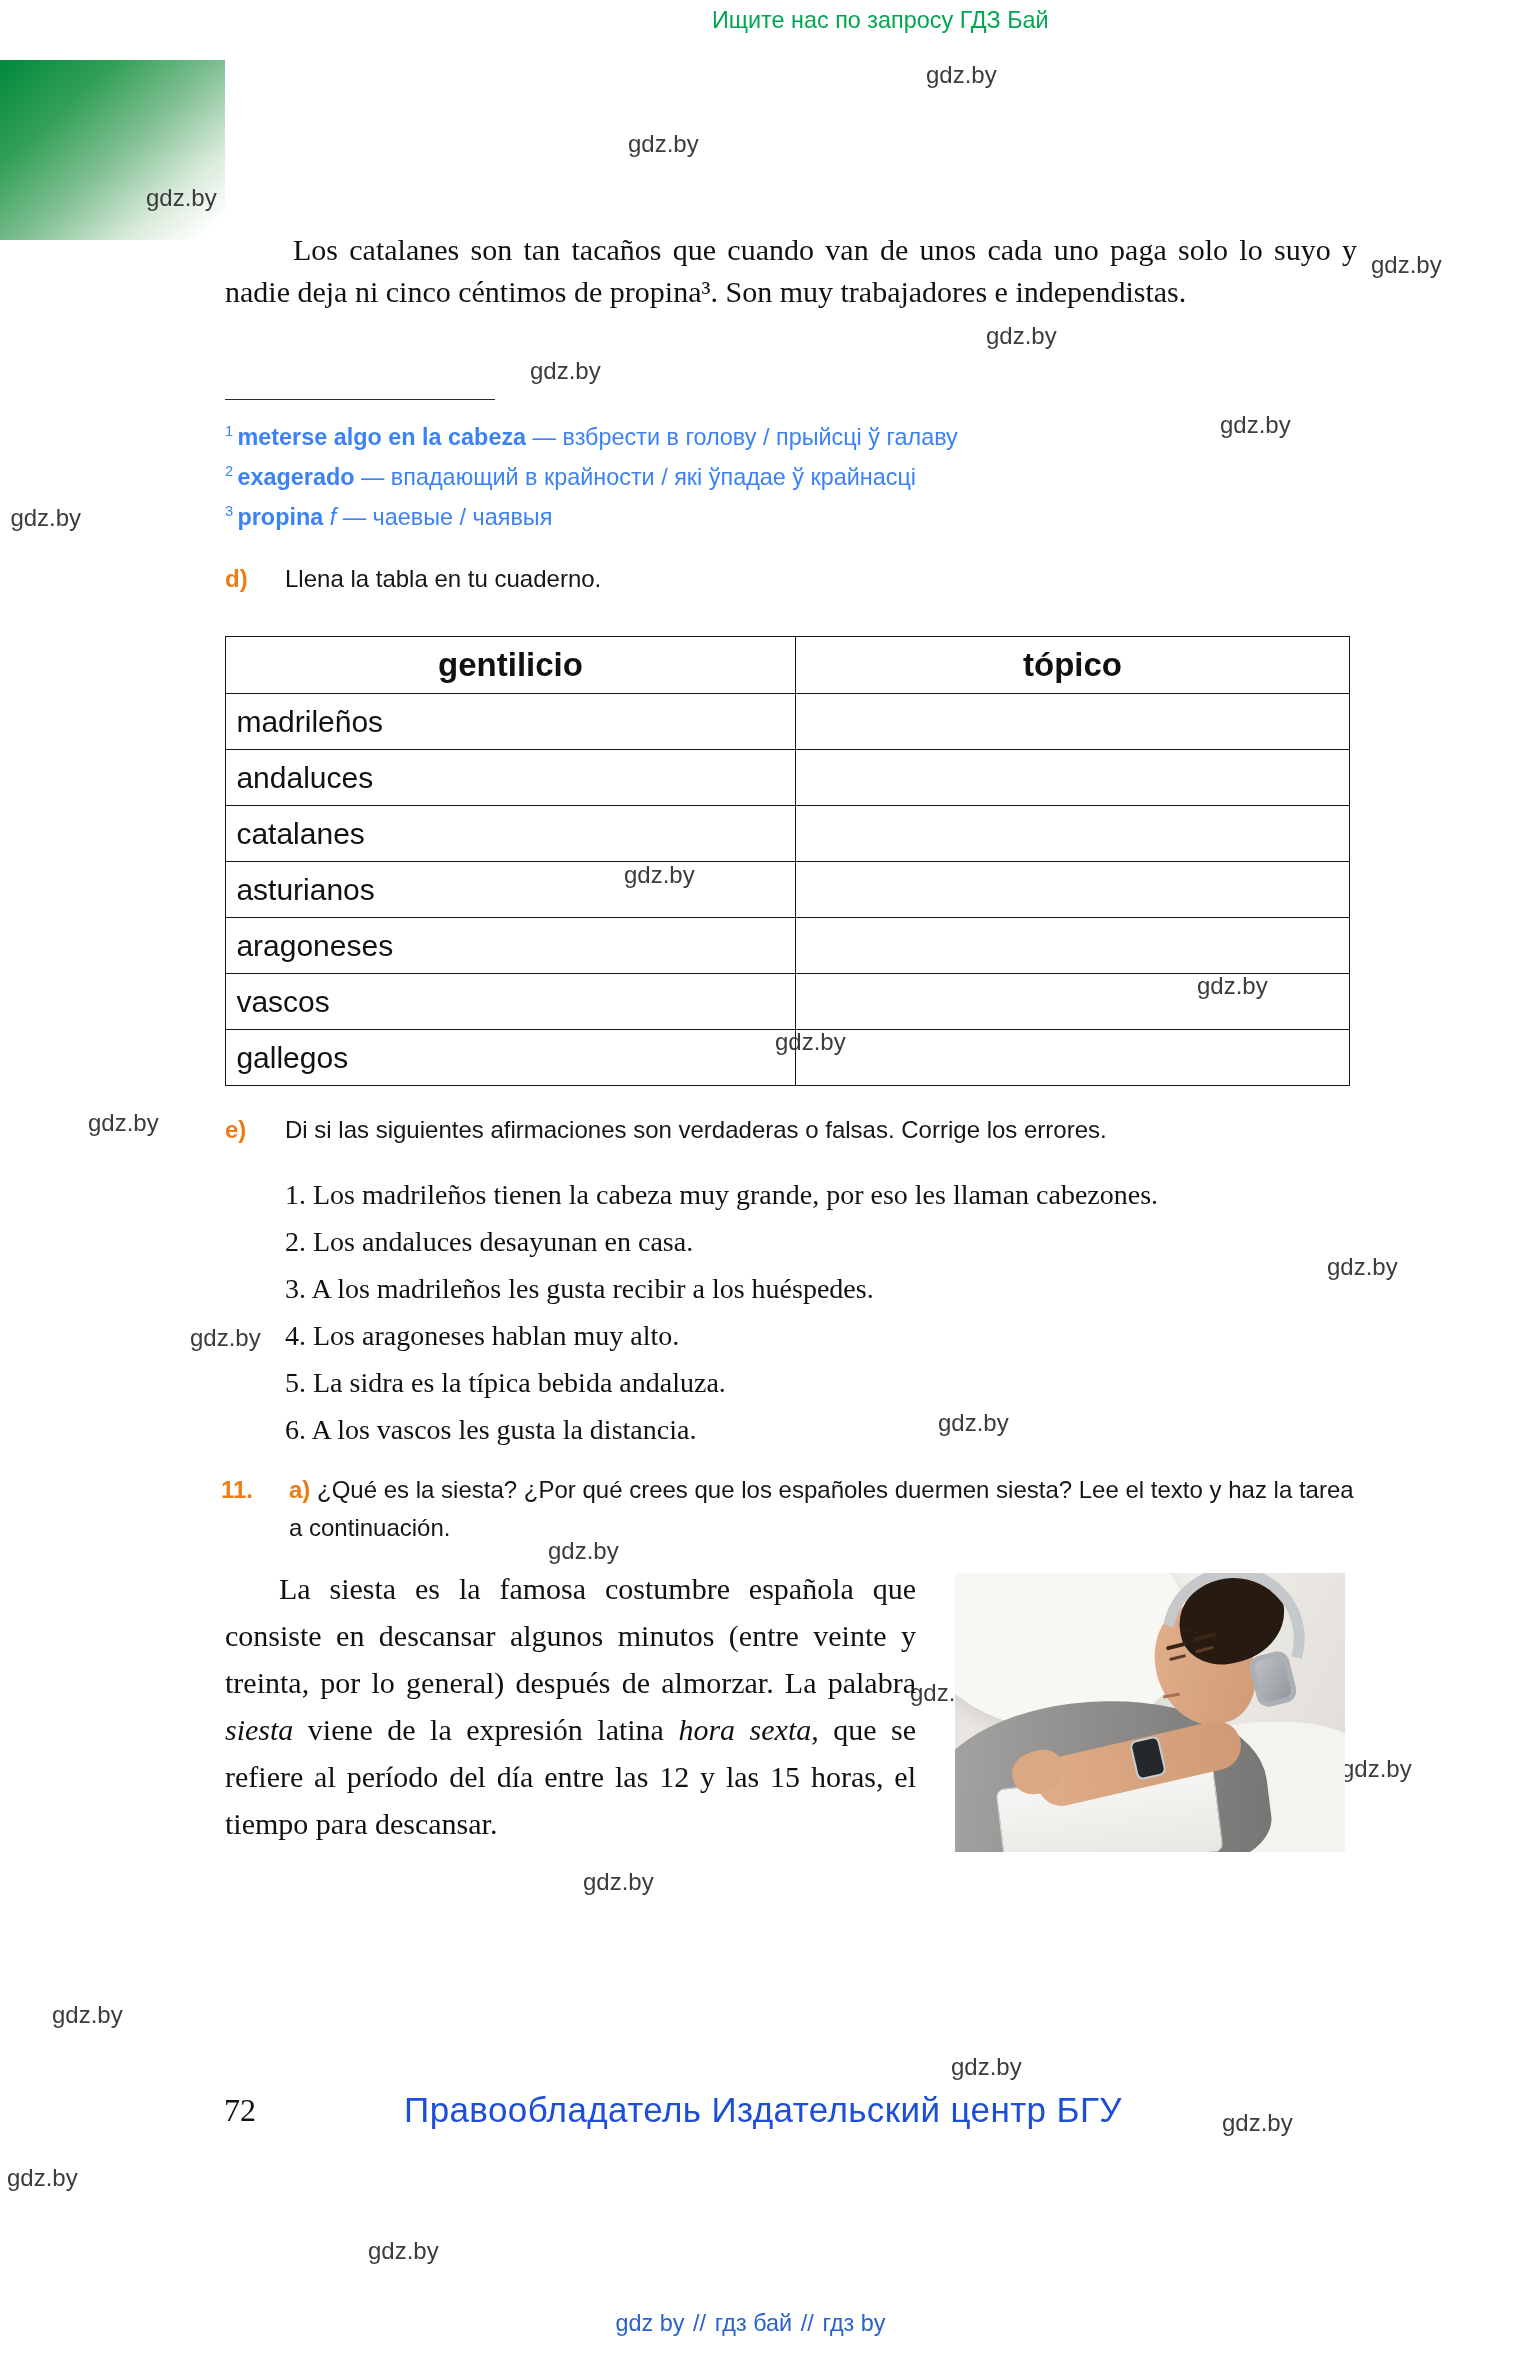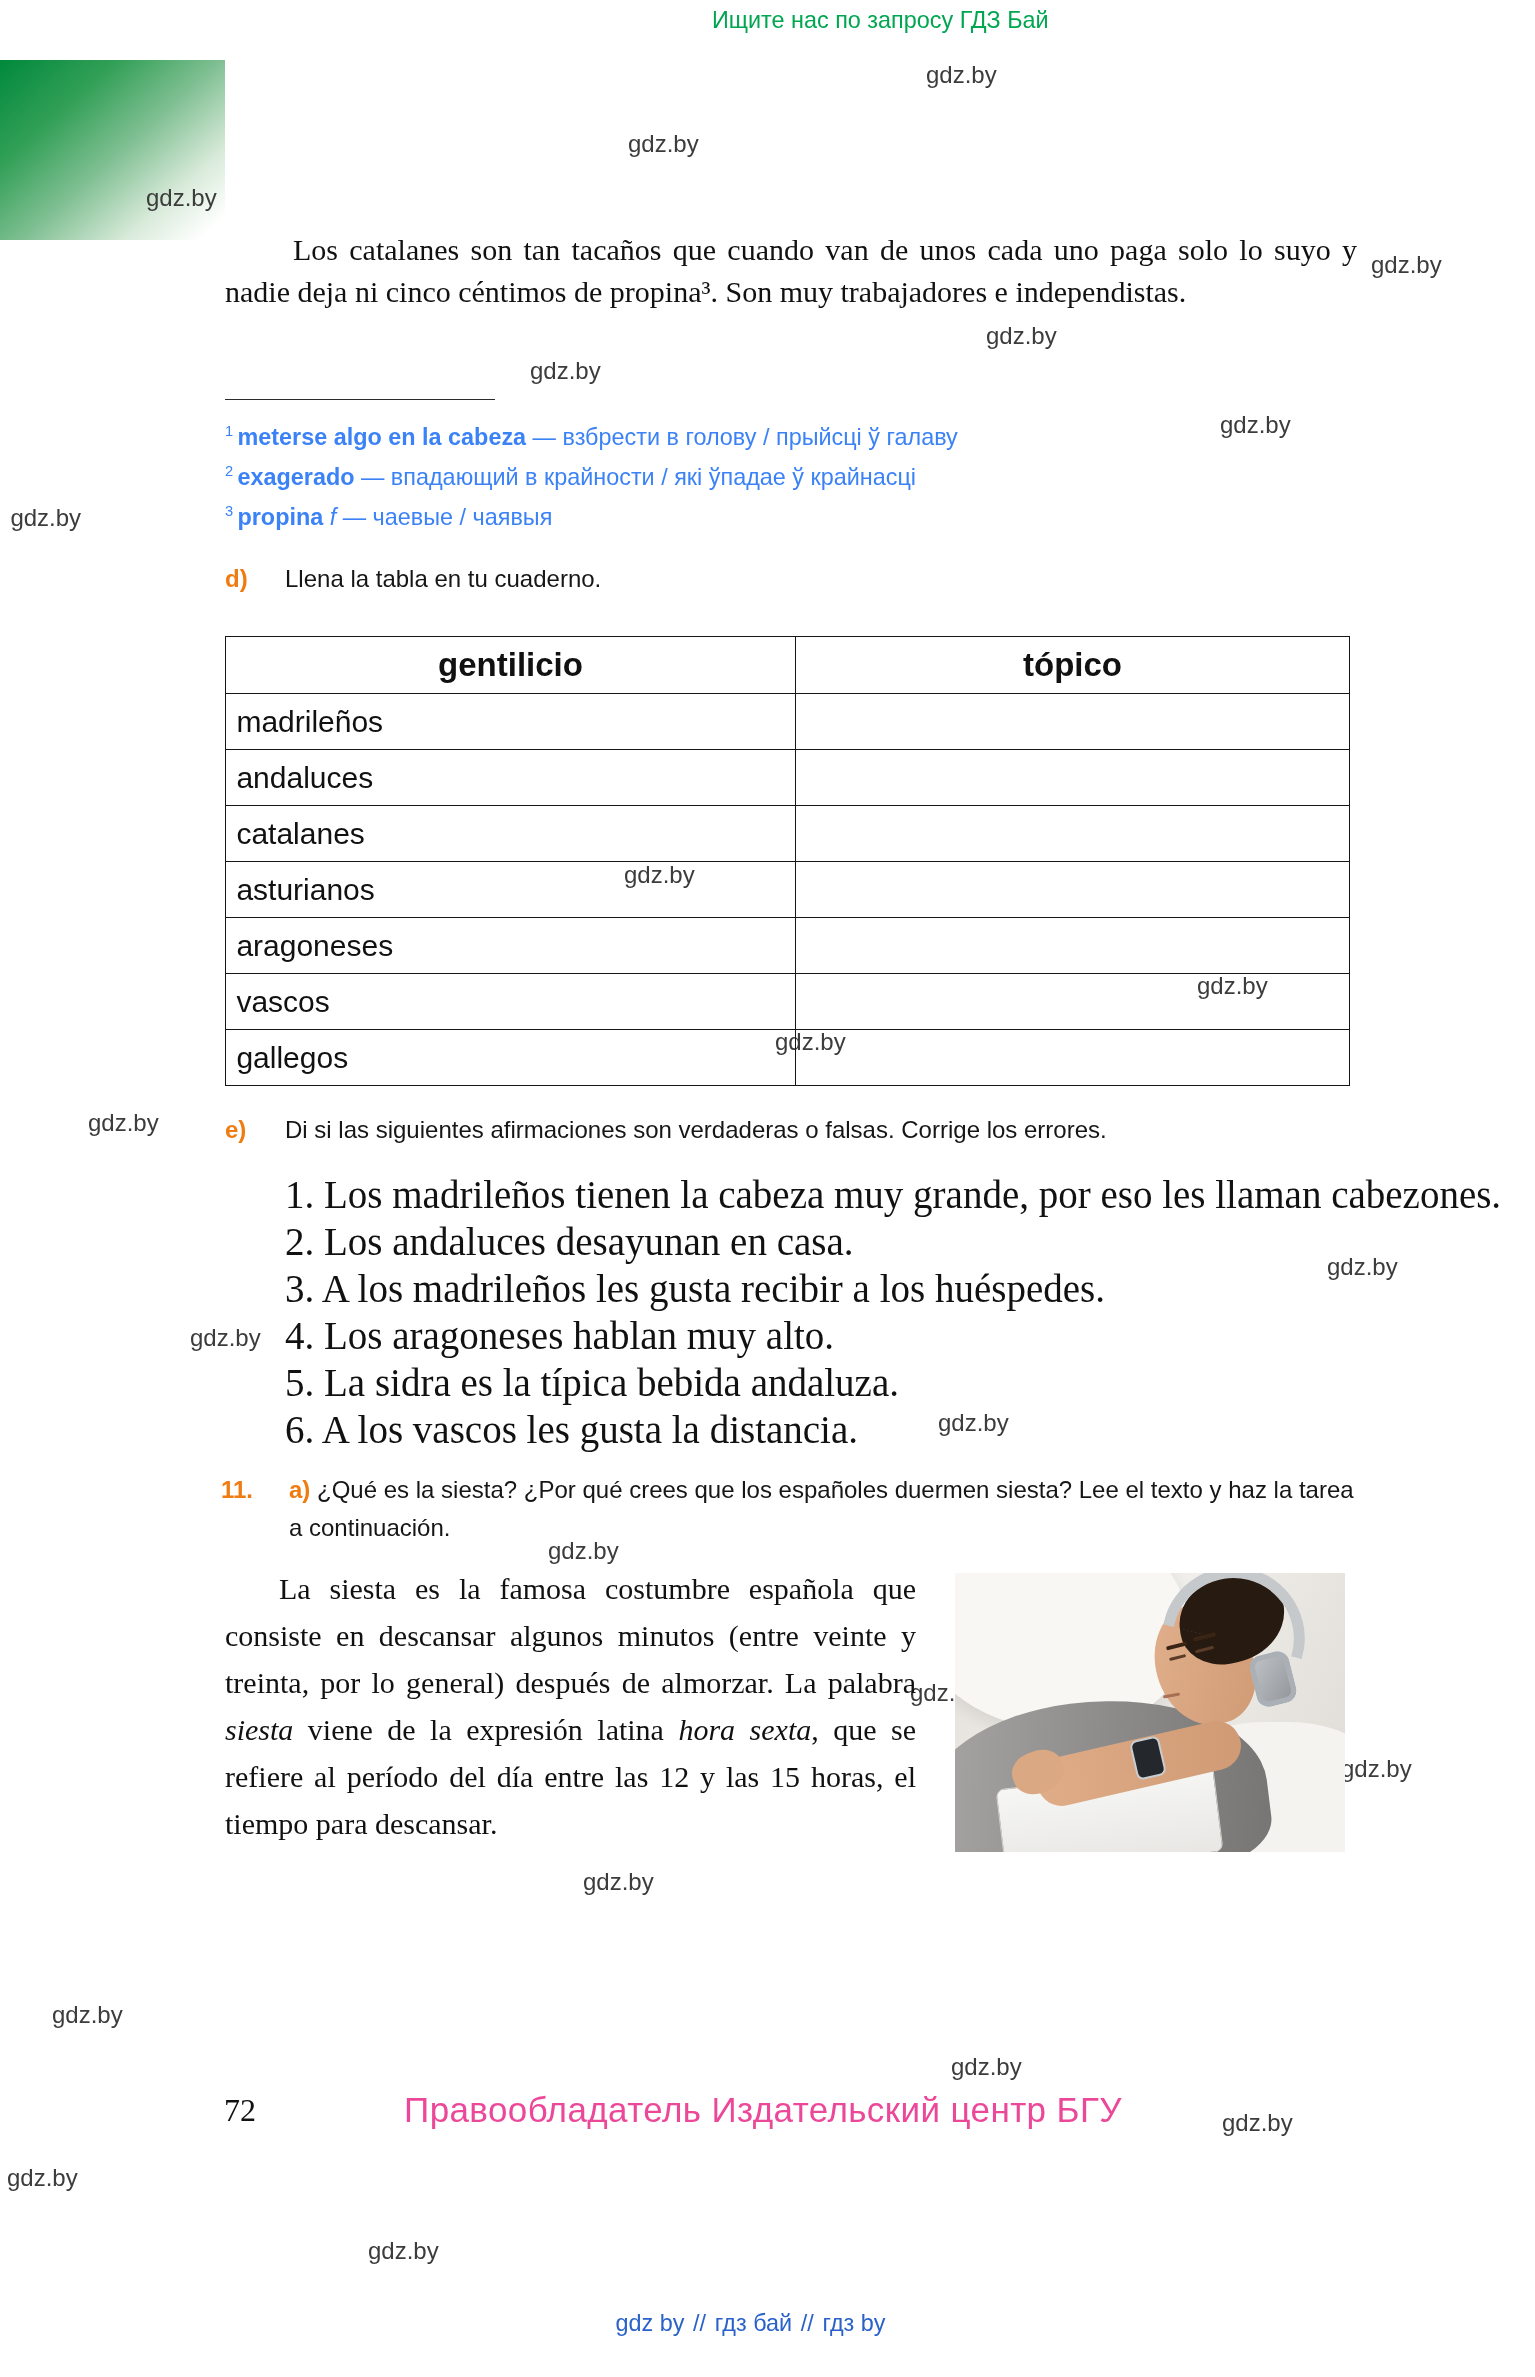--- a/index.html
+++ b/index.html
@@ -24,29 +24,29 @@
   .task-11{left:289px;top:1471px;width:1079px;line-height:38px;}
   .task-number{position:absolute;left:-68px;top:0;color:#ef7c12;font-weight:bold;}
   .task-letter{color:#ef7c12;font-weight:bold;}
   .fill-table{position:absolute;left:225px;top:636px;width:1125px;border-collapse:collapse;
     table-layout:fixed;font-family:Liberation Sans, sans-serif;}
   .fill-table th,.fill-table td{border:1.7px solid #161616;}
   .fill-table th{height:54px;font-size:33px;font-weight:bold;text-align:center;}
   .fill-table th.col-gentilicio{width:567px;}
   .fill-table td{height:53px;font-size:30px;padding-left:10.4px;}
   .statements{position:absolute;left:285px;top:1171px;font-family:"Liberation Serif",serif;
-    font-size:39px;line-height:47px;white-space:nowrap;}
+    font-size:28px;line-height:47px;white-space:nowrap;}
   .siesta-p1{position:absolute;left:225px;top:1565px;width:691px;font-family:"Liberation Serif",serif;
     font-size:30px;line-height:47px;text-align:justify;text-indent:54px;margin:0;}
   .siesta-p1 i{font-style:italic;}
   .siesta-p2{position:absolute;left:225px;top:1910px;width:1132px;font-family:"Liberation Serif",serif;
     font-size:30px;line-height:43px;text-align:justify;text-indent:61px;margin:0;}
   .page-number{position:absolute;left:224px;top:2092px;font-family:"Liberation Serif",serif;font-size:32px;}
   .publisher{position:absolute;left:373px;top:2090px;width:780px;text-align:center;
-    font-family:"Liberation Sans",sans-serif;font-size:35px;color:#ec4899;letter-spacing:0.4px;white-space:nowrap;}
+    font-family:"Liberation Sans",sans-serif;font-size:35px;color:#1d4ed8;letter-spacing:0.4px;white-space:nowrap;}
   .bottom-links{position:absolute;left:404px;top:2310px;width:693px;text-align:center;
     font-family:"Liberation Sans",sans-serif;font-size:23.4px;color:#2a62c9;}
   .bottom-links a{color:#2a62c9;cursor:pointer;margin:0 7px;}
   .bottom-links .bsep{margin:0 1.7px;}
 
   
   .photo{position:absolute;left:955px;top:1573px;width:390px;height:279px;overflow:hidden;
     background:linear-gradient(115deg,#e3e0da 0%,#f1efeb 45%,#dedbd5 100%);}
   .photo div{position:absolute;}
   .ph-pillow{left:-43px;top:-61px;width:277px;height:217px;background:#f8f7f4;border-radius:48%;

